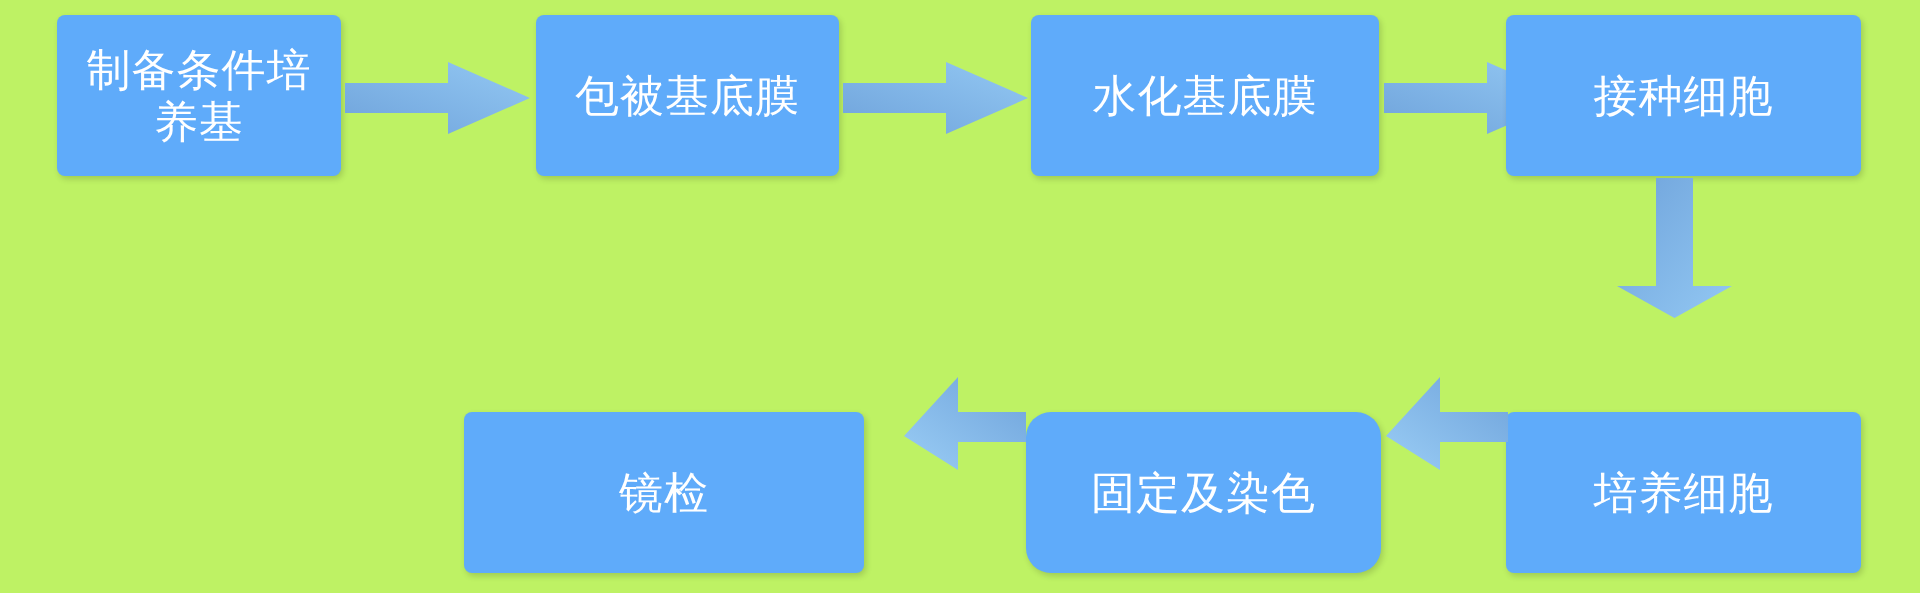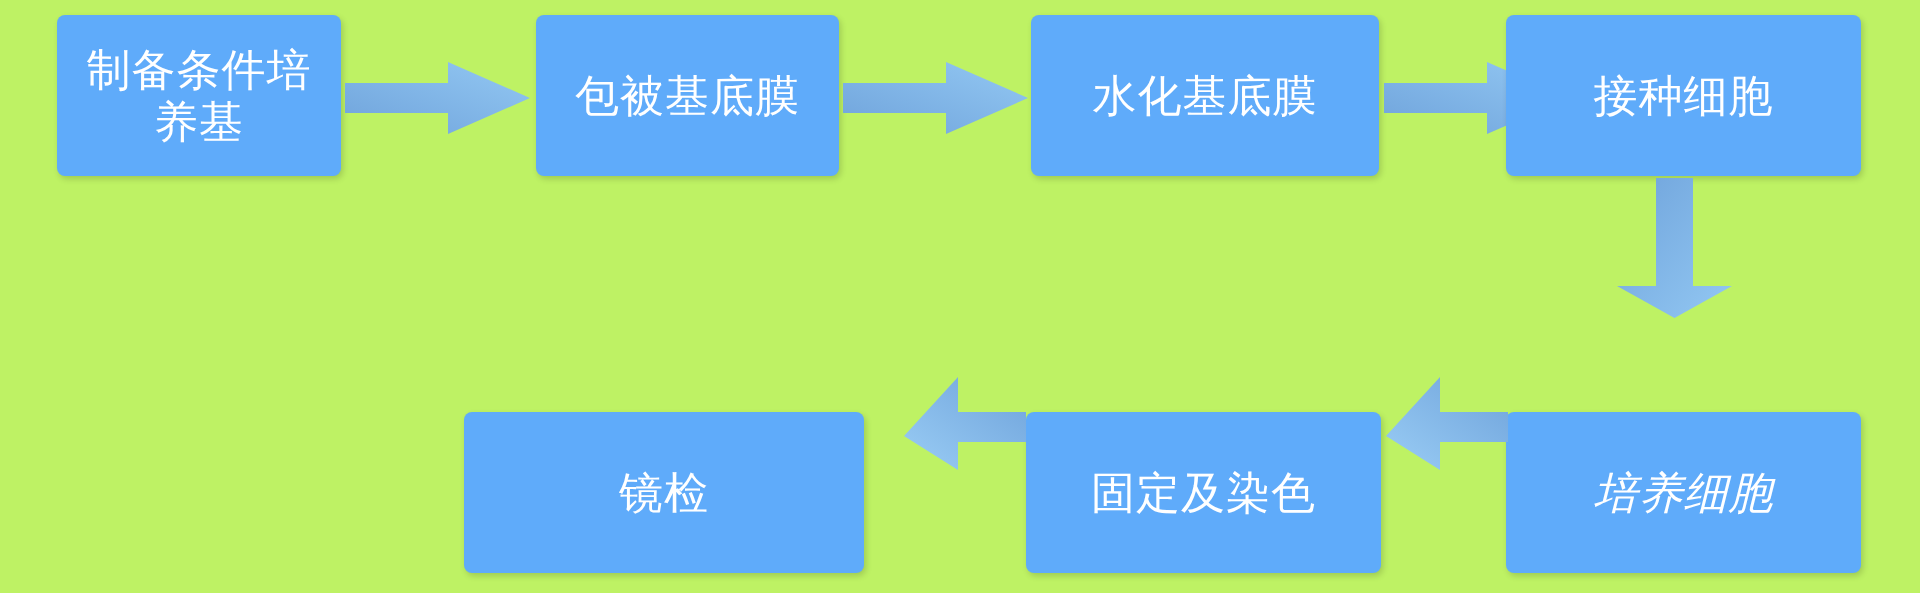--- a/index.html
+++ b/index.html
@@ -111,37 +111,37 @@
       <defs>
         <linearGradient id="gd1" x1="0" y1="0" x2="1" y2="1">
           <stop offset="0%" stop-color="#6FA3DB"></stop>
           <stop offset="100%" stop-color="#93C8F3"></stop>
         </linearGradient>
       </defs>
       <polygon points="39,0 76,0 76,108 115,108 57.5,140 0,108 39,108" fill="url(#gd1)"></polygon>
     </svg>
   </div>
 
-  <div class="node" style="left:1506px; top:412px; width:355px; height:161px;font-style:italic;">
+  <div class="node" style="left:1506px; top:412px; width:355px; height:161px;">
     <span class="node-label">培养细胞</span>
   </div>
 
   <div class="arrow" style="left:1386px; top:350px; width:122px; height:120px;">
     <svg width="122" height="120" viewBox="0 0 122 120" xmlns="http://www.w3.org/2000/svg">
       <defs>
         <linearGradient id="gl1" x1="1" y1="0" x2="0" y2="1">
           <stop offset="0%" stop-color="#6FA3DB"></stop>
           <stop offset="100%" stop-color="#9ACDF5"></stop>
         </linearGradient>
       </defs>
       <polygon points="122,62 54,62 54,27 0,86 54,120 54,92 122,92" fill="url(#gl1)"></polygon>
     </svg>
   </div>
 
-  <div class="node" style="left:1026px; top:412px; width:355px; height:161px;">
+  <div class="node" style="left:1026px; top:412px; width:355px; height:161px;border-radius:25px;">
     <span class="node-label">固定及染色</span>
   </div>
 
   <div class="arrow" style="left:904px; top:350px; width:122px; height:120px;">
     <svg width="122" height="120" viewBox="0 0 122 120" xmlns="http://www.w3.org/2000/svg">
       <defs>
         <linearGradient id="gl2" x1="1" y1="0" x2="0" y2="1">
           <stop offset="0%" stop-color="#6FA3DB"></stop>
           <stop offset="100%" stop-color="#9ACDF5"></stop>
         </linearGradient>

